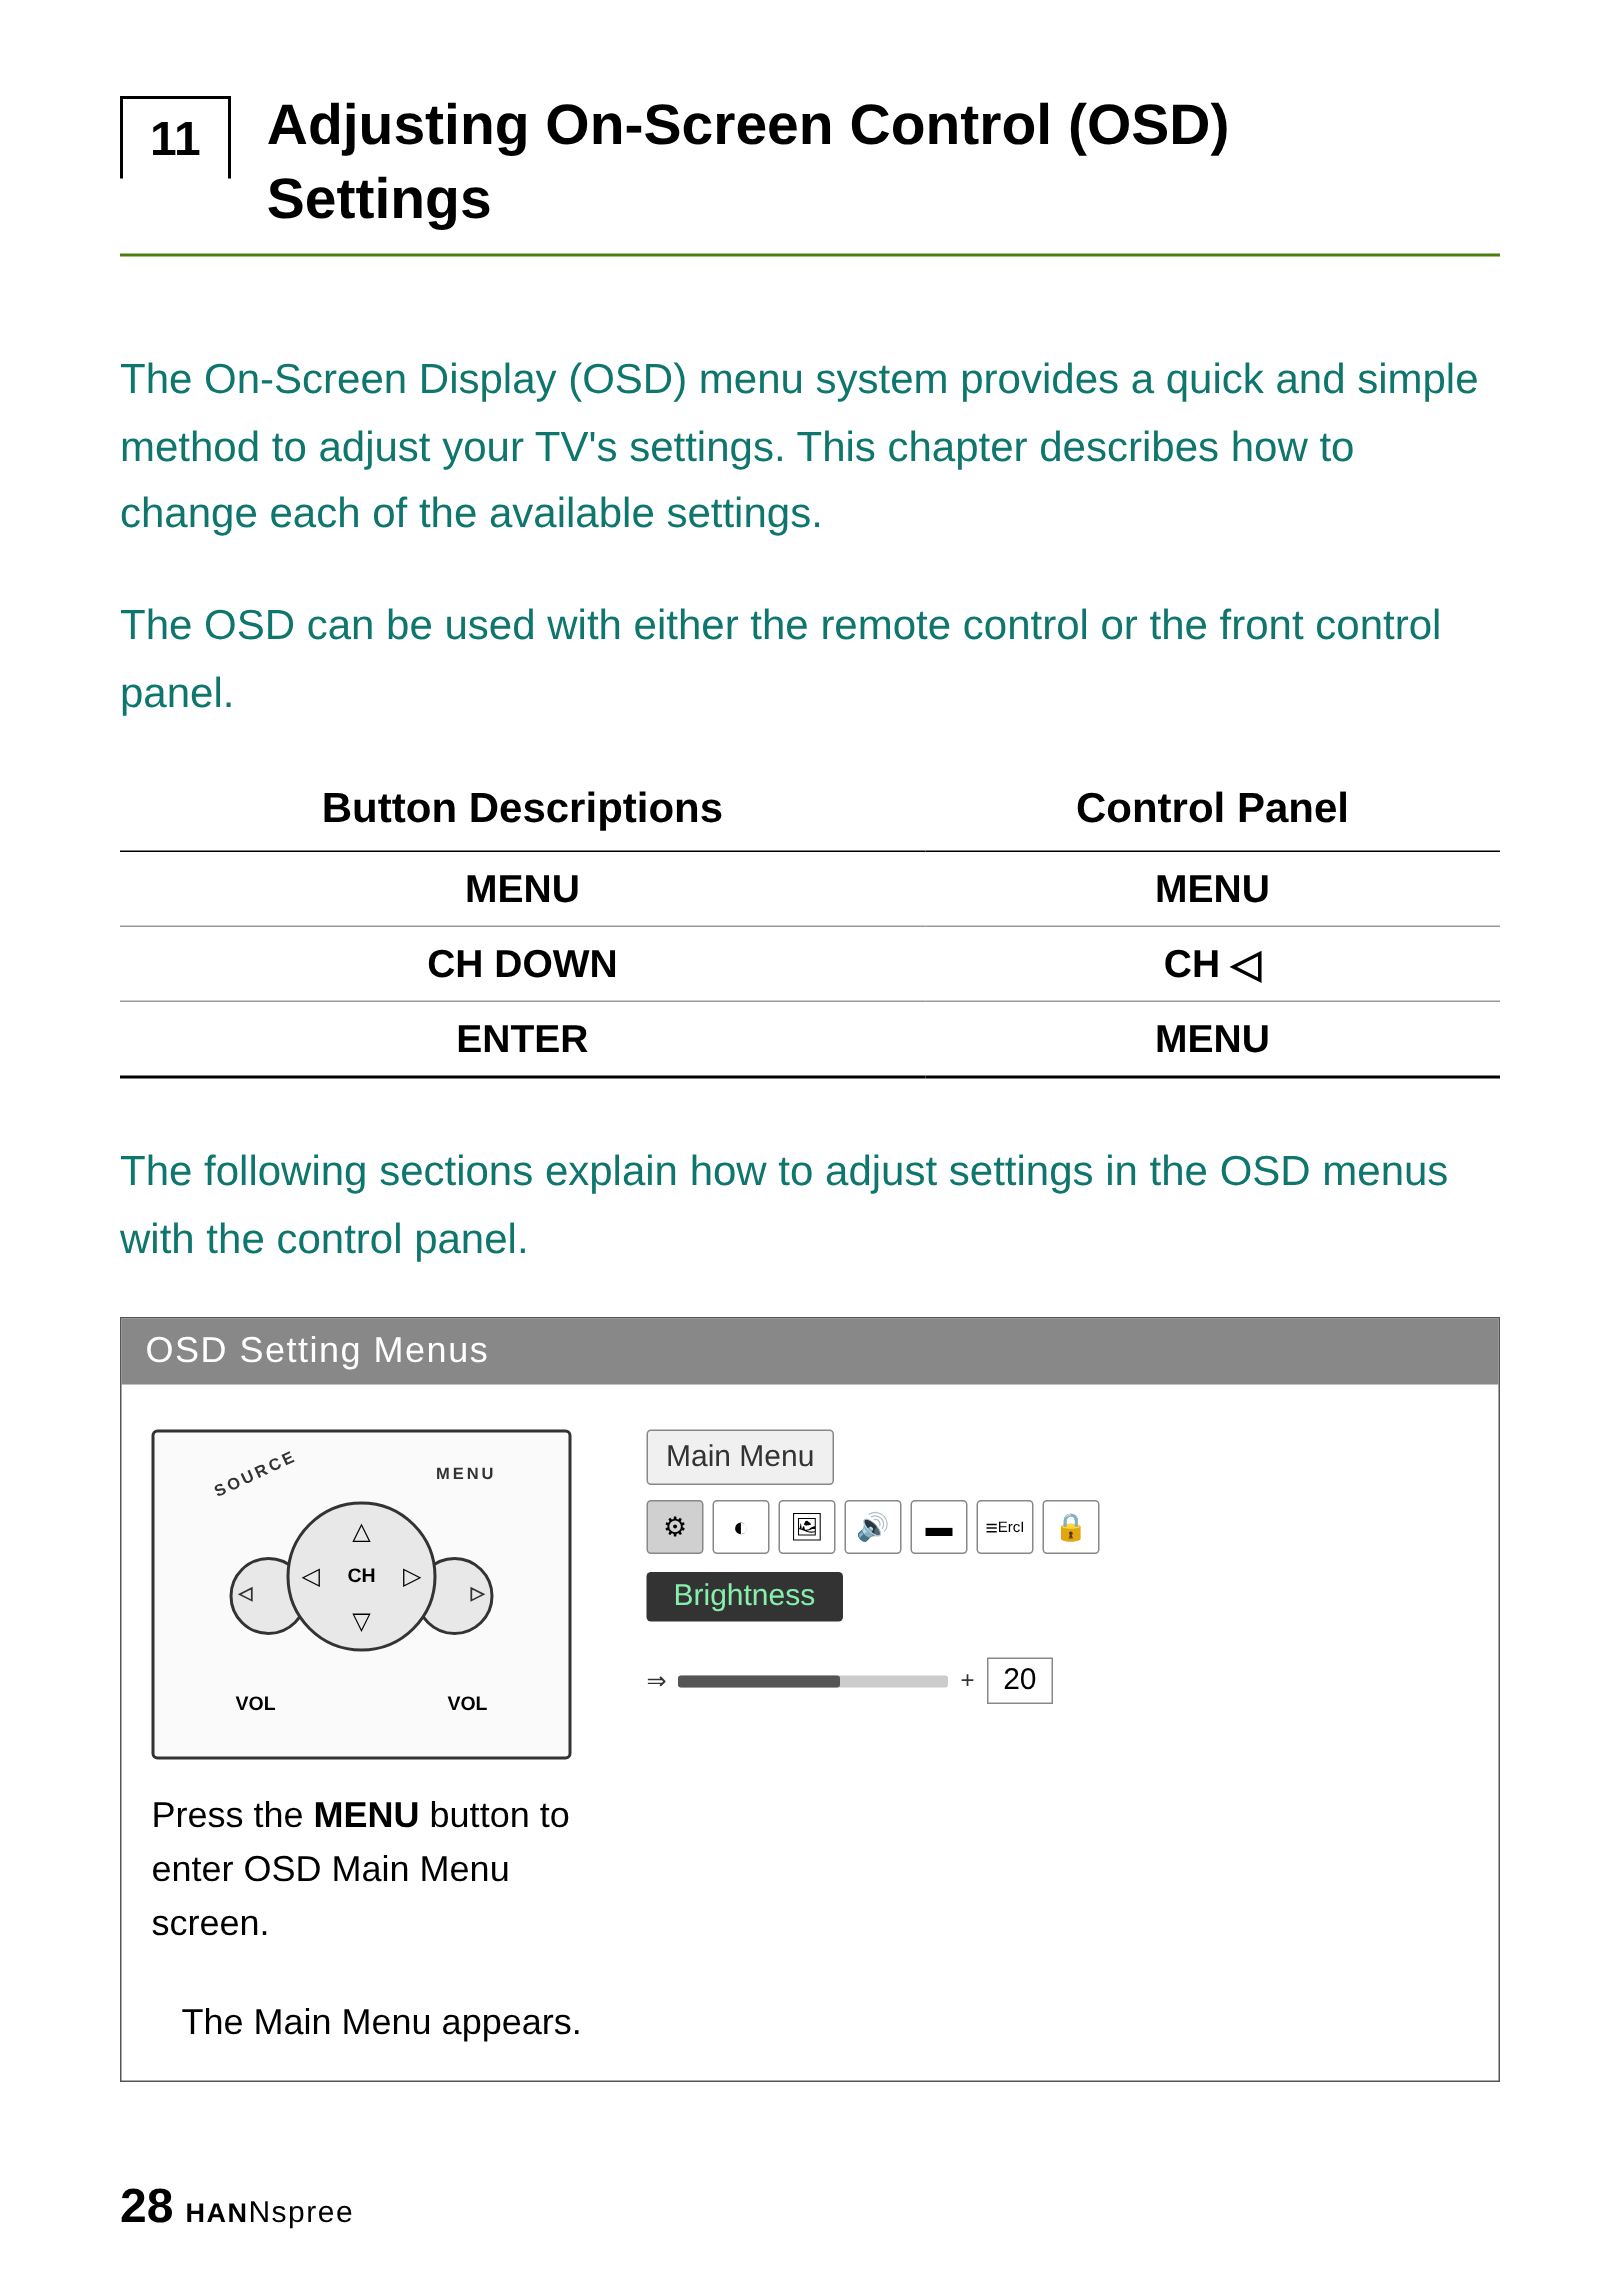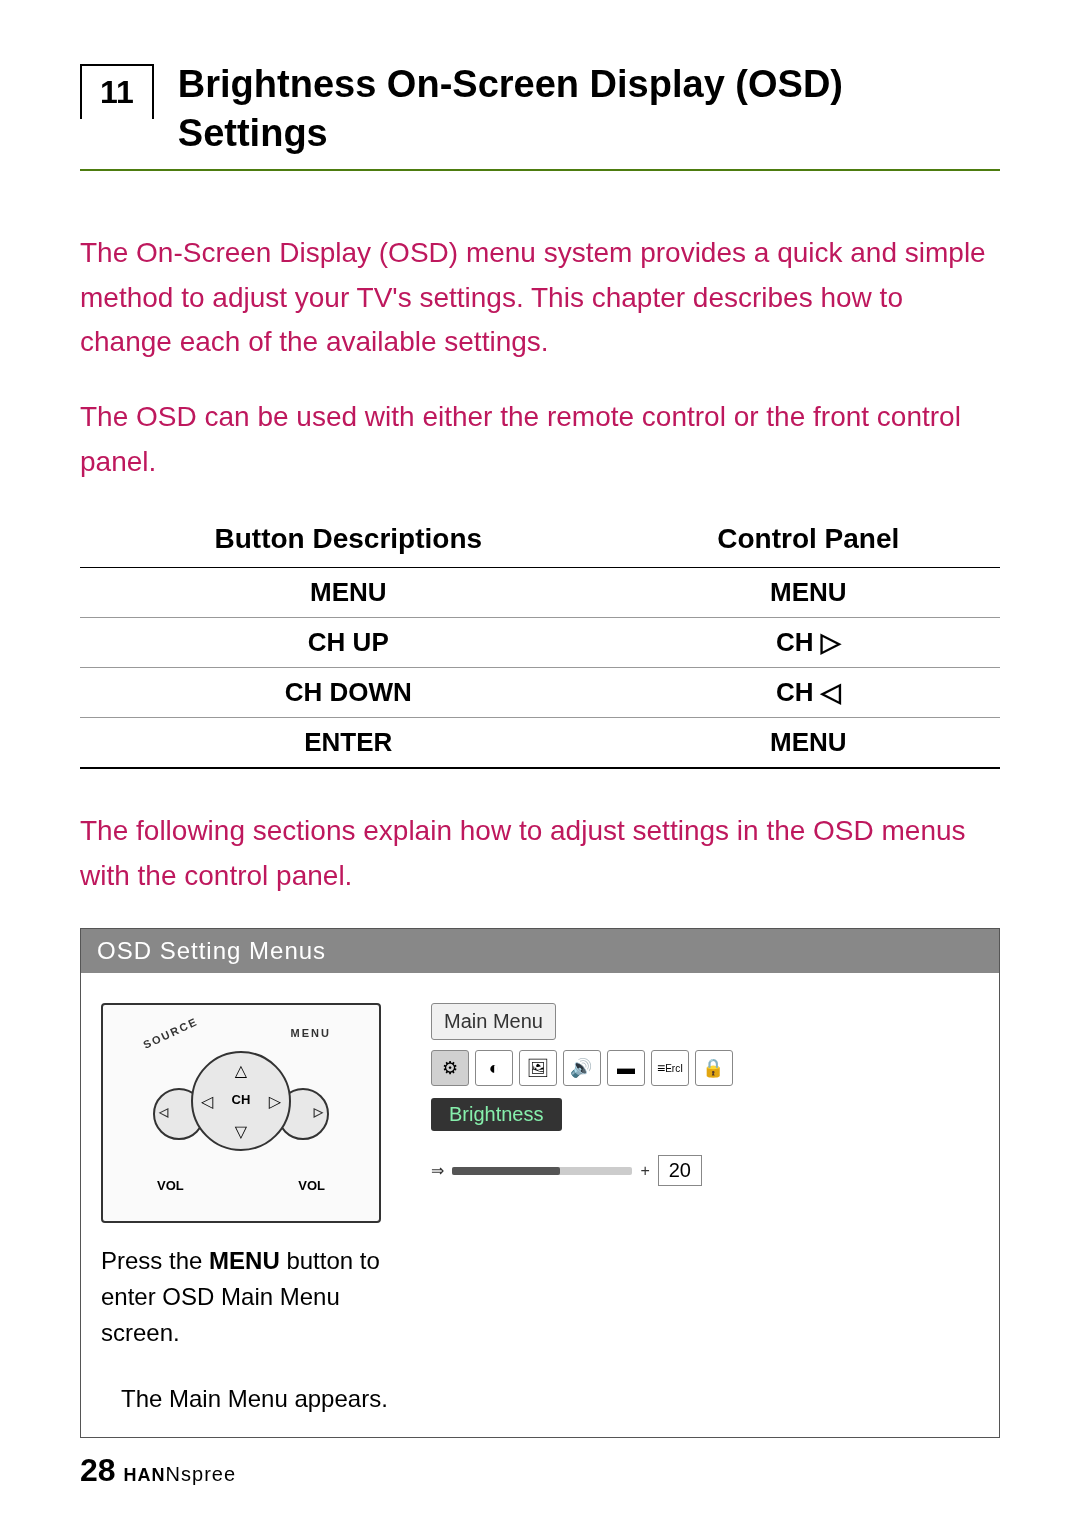--- a/index.html
+++ b/index.html
@@ -44,21 +44,21 @@
       font-size: 38px;
       font-weight: bold;
       line-height: 1.3;
     }
 
     
     .body-text {
       font-size: 28px;
       line-height: 1.6;
       margin-bottom: 30px;
-      color: #be185d;
+      color: #0f766e;
     }
 
     
     .desc-table {
       width: 100%;
       border-collapse: collapse;
       margin: 30px 0 40px 0;
     }
 
     .desc-table thead tr th {
@@ -369,21 +369,21 @@
     }
   </style>
 </head>
 <body>
 
 <div class="page-wrapper">
 
   <div class="chapter-header">
     <div class="chapter-number-box">11</div>
     <div class="chapter-title">
-      <span>Brightness On-Screen Display (OSD)</span><br>
+      <span>Adjusting On-Screen Control (OSD)</span><br>
       <span>Settings</span>
     </div>
   </div>
 
   <p class="body-text">The On-Screen Display (OSD) menu system provides a quick and simple method to adjust your TV's settings. This chapter describes how to change each of the available settings.</p>
 
   <p class="body-text">The OSD can be used with either the remote control or the front control panel.</p>
 
   <table class="desc-table">
     <thead>
@@ -391,24 +391,20 @@
         <th>Button Descriptions</th>
         <th>Control Panel</th>
       </tr>
     </thead>
     <tbody>
       <tr>
         <td>MENU</td>
         <td>MENU</td>
       </tr>
       <tr>
-        <td>CH UP</td>
-        <td>CH ▷</td>
-      </tr>
-      <tr>
         <td>CH DOWN</td>
         <td>CH ◁</td>
       </tr>
       <tr>
         <td>ENTER</td>
         <td>MENU</td>
       </tr>
     </tbody>
   </table>
 

